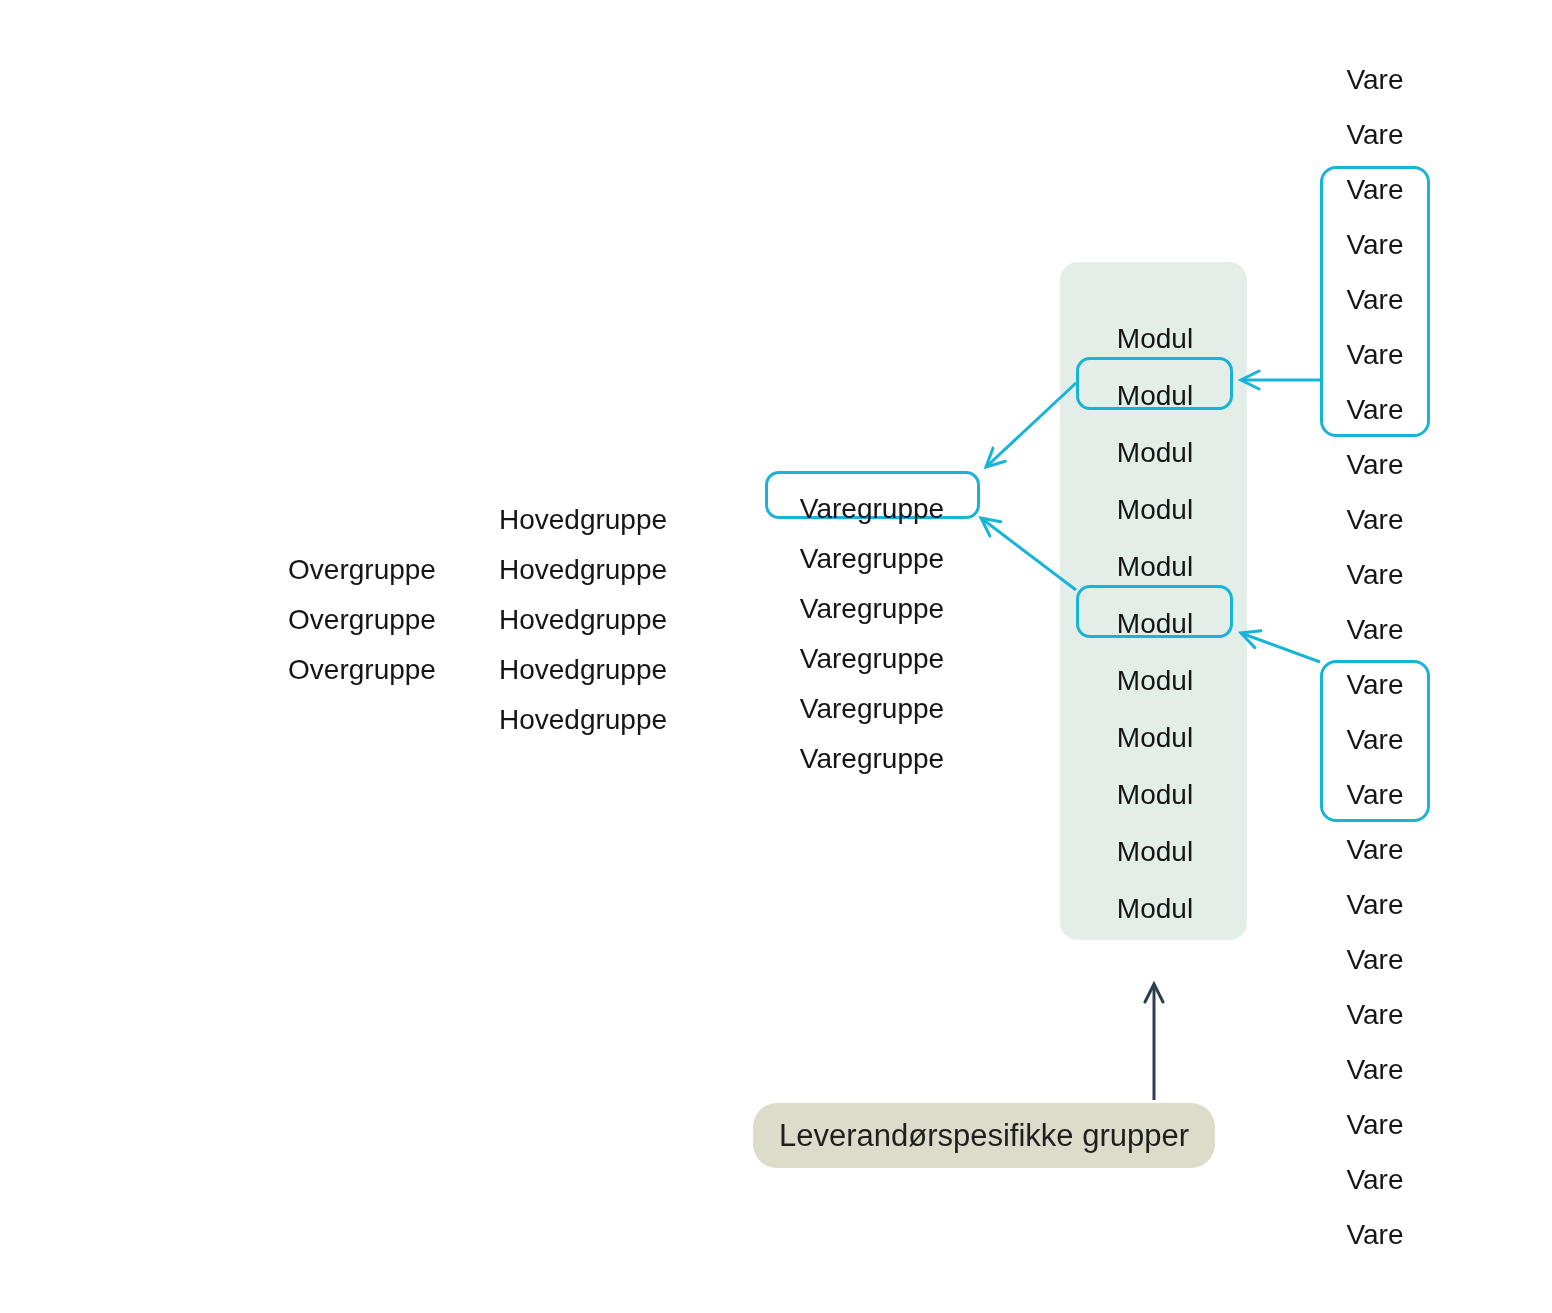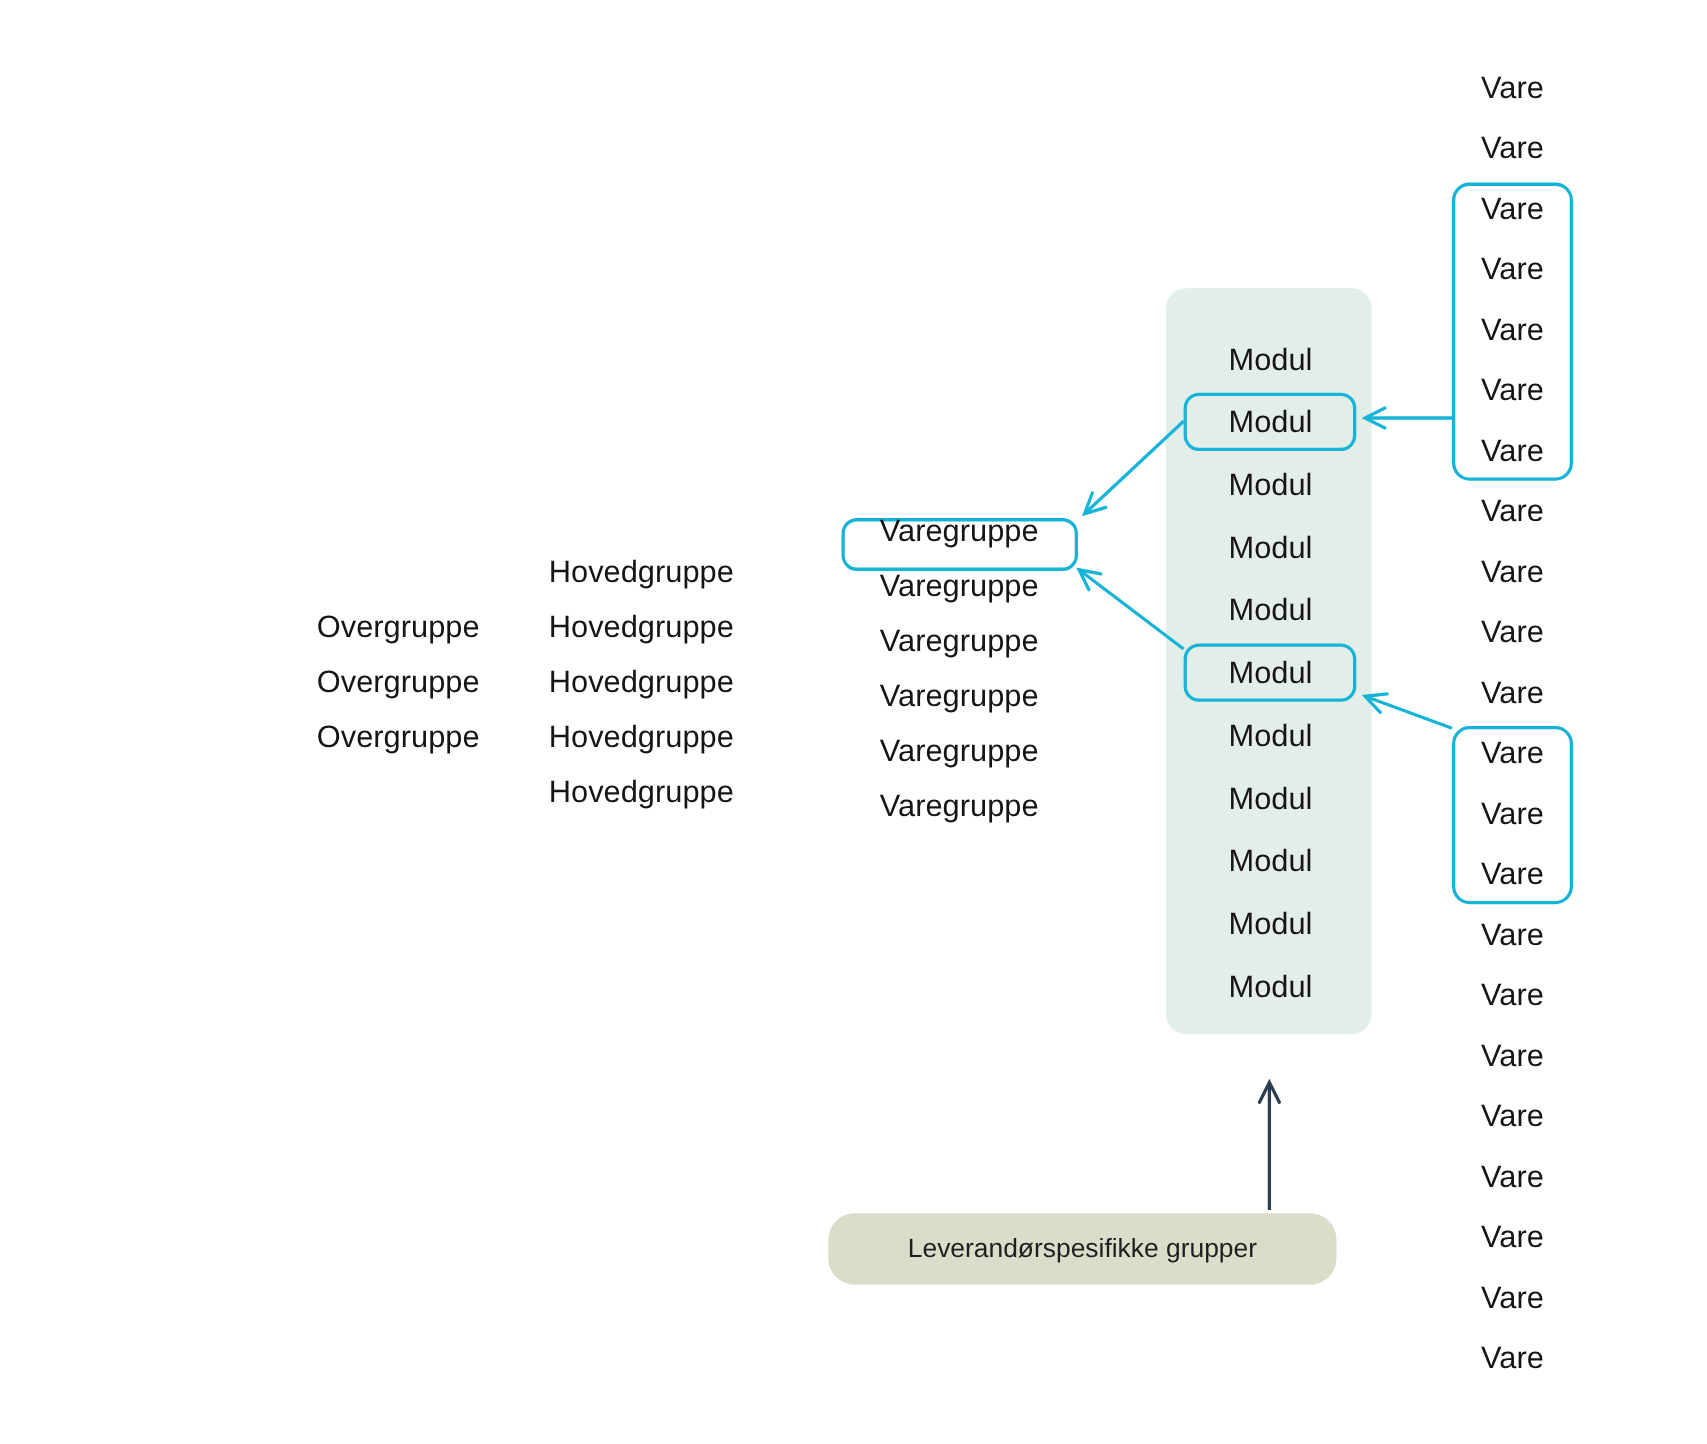--- a/index.html
+++ b/index.html
@@ -52,21 +52,21 @@
     box-sizing:border-box;
   }
   .hl-box.round16{border-radius:16px;}
   
   .annotation{
     position:absolute;
     left:753px;top:1103px;width:462px;height:65px;
     background:var(--annotation-bg);
     border-radius:24px;
     display:flex;align-items:center;justify-content:center;
-    font-size:24px;color:var(--annotation-text);
+    font-size:31px;color:var(--annotation-text);
   }
   
   .arrows{
     position:absolute;left:0;top:0;
     pointer-events:none;
   }
   .ln-hl{stroke:var(--highlight);stroke-width:3;fill:none;}
   .ln-dark{stroke:var(--arrow-dark);stroke-width:3;fill:none;}
   .head-hl{stroke:var(--highlight);fill:none;stroke-width:1;stroke-linecap:round;}
   .head-dark{stroke:var(--arrow-dark);fill:none;stroke-width:1;stroke-linecap:round;}
@@ -94,31 +94,31 @@
 
   <div class="col col-hovedgruppe" style="left:453px;top:495px;width:260px">
 
   <div class="cell">Hovedgruppe</div>
       <div class="cell">Hovedgruppe</div>
       <div class="cell">Hovedgruppe</div>
       <div class="cell">Hovedgruppe</div>
       <div class="cell">Hovedgruppe</div>
     </div>
 
-  <div class="col col-varegruppe" style="left:742px;top:458px;width:260px">
+  <div class="col col-varegruppe" style="left:742px;top:484px;width:260px">
 
   <div class="cell">Varegruppe</div>
       <div class="cell">Varegruppe</div>
       <div class="cell">Varegruppe</div>
       <div class="cell">Varegruppe</div>
       <div class="cell">Varegruppe</div>
       <div class="cell">Varegruppe</div>
     </div>
 
-  <div class="col col-modul" style="left:1055px;top:298px;width:200px">
+  <div class="col col-modul" style="left:1055px;top:310px;width:200px">
 
   <div class="cell">Modul</div>
       <div class="cell">Modul</div>
       <div class="cell">Modul</div>
       <div class="cell">Modul</div>
       <div class="cell">Modul</div>
       <div class="cell">Modul</div>
       <div class="cell">Modul</div>
       <div class="cell">Modul</div>
       <div class="cell">Modul</div>

